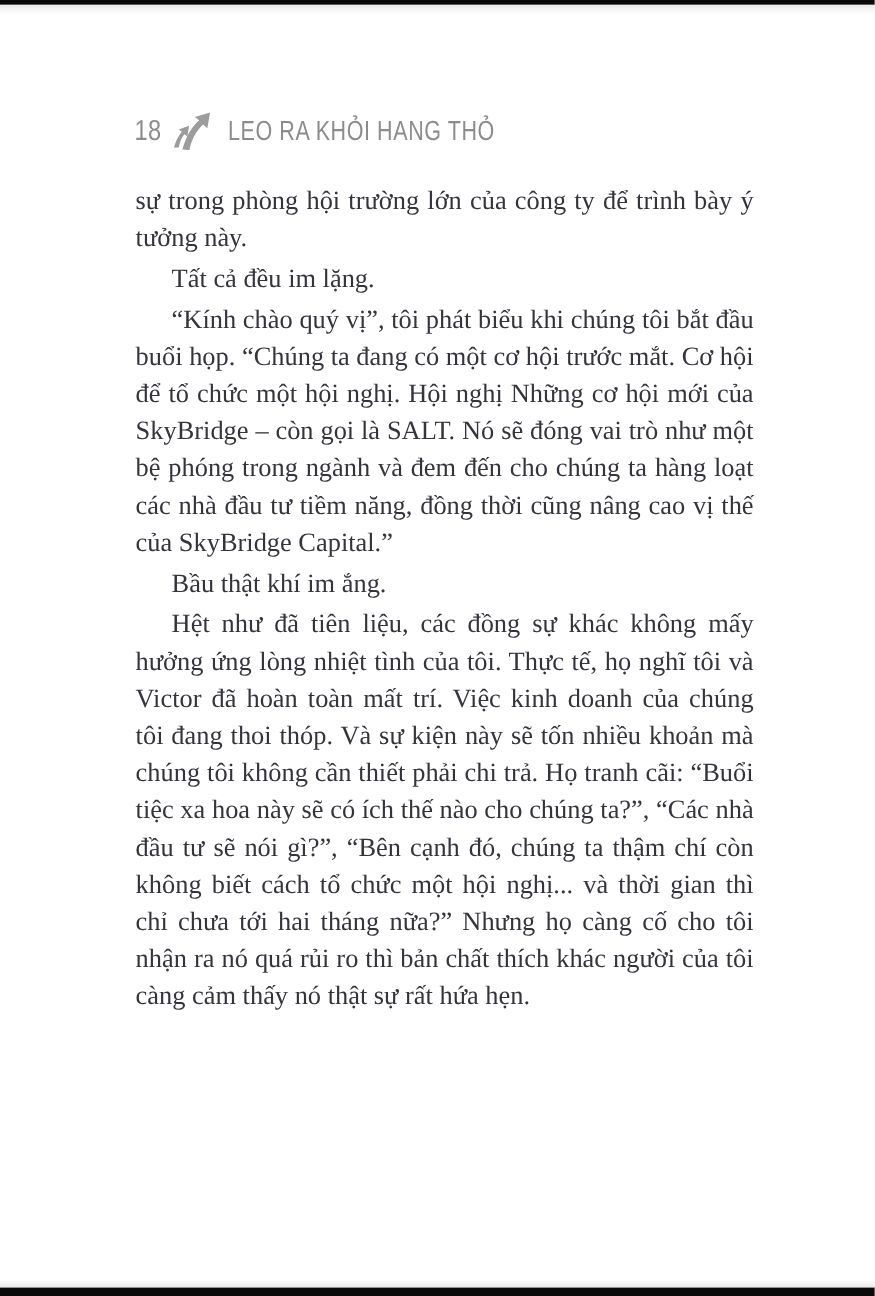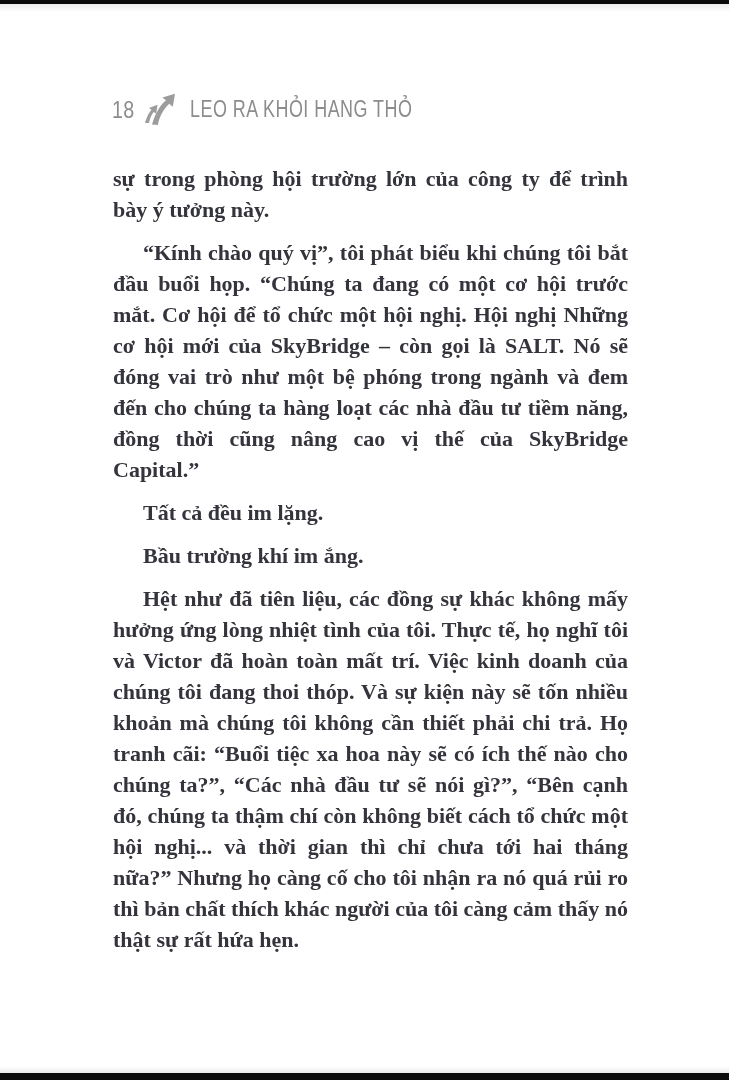--- a/index.html
+++ b/index.html
@@ -51,21 +51,21 @@
     font-weight: normal;
   }
 
   .body-text {
     position: absolute; left: 113px; top: 151px; width: 515px;
     color: #34343c;
     font-size: 22px;
     line-height: 31px;
     text-align: justify;
   }
-  .body-text p { margin: 12px 0 3px 0; text-indent: 30px; font-weight: bold; }
+  .body-text p { margin: 0 0 3px 0; text-indent: 30px; }
   .body-text p.no-indent { text-indent: 0; }
 </style>
 </head>
 <body>
 
 <div class="edge-bar top"></div>
 <div class="edge-fade-top"></div>
 
 <div class="running-header">
   <span class="page-number">18</span>
@@ -75,20 +75,20 @@
       <path fill="#9c9c9c" d="M3 30 C5 23.5 6.5 20.5 9.5 16.8 L7 15 L15.5 11.8 L14.2 20.8 L11.7 18.9 C9.4 21.8 8 24.8 7 30 Z"></path>
 
       <path fill="#9c9c9c" d="M10 31.5 C13.5 19.5 18 12.5 24 7.2 L20.3 4.4 L33 0.8 L30.8 13.8 L27.2 10.8 C21.8 16 17.8 22.5 15.8 32 Z"></path>
     </svg>
   </span>
   <span class="book-title">LEO RA KHỎI HANG THỎ</span>
 </div>
 
 <div class="body-text">
   <p class="no-indent">sự trong phòng hội trường lớn của công ty để trình bày ý tưởng này.</p>
+  <p>Tất cả đều im lặng.</p>
   <p>“Kính chào quý vị”, tôi phát biểu khi chúng tôi bắt đầu buổi họp. “Chúng ta đang có một cơ hội trước mắt. Cơ hội để tổ chức một hội nghị. Hội nghị Những cơ hội mới của SkyBridge – còn gọi là SALT. Nó sẽ đóng vai trò như một bệ phóng trong ngành và đem đến cho chúng ta hàng loạt các nhà đầu tư tiềm năng, đồng thời cũng nâng cao vị thế của SkyBridge Capital.”</p>
-  <p>Tất cả đều im lặng.</p>
-  <p>Bầu trường khí im ắng.</p>
+  <p>Bầu thật khí im ắng.</p>
   <p>Hệt như đã tiên liệu, các đồng sự khác không mấy hưởng ứng lòng nhiệt tình của tôi. Thực tế, họ nghĩ tôi và Victor đã hoàn toàn mất trí. Việc kinh doanh của chúng tôi đang thoi thóp. Và sự kiện này sẽ tốn nhiều khoản mà chúng tôi không cần thiết phải chi trả. Họ tranh cãi: “Buổi tiệc xa hoa này sẽ có ích thế nào cho chúng ta?”, “Các nhà đầu tư sẽ nói gì?”, “Bên cạnh đó, chúng ta thậm chí còn không biết cách tổ chức một hội nghị... và thời gian thì chỉ chưa tới hai tháng nữa?” Nhưng họ càng cố cho tôi nhận ra nó quá rủi ro thì bản chất thích khác người của tôi càng cảm thấy nó thật sự rất hứa hẹn.</p>
 </div>
 
 <div class="edge-fade-bottom"></div>
 <div class="edge-bar bottom"></div>
 
 </body></html>

